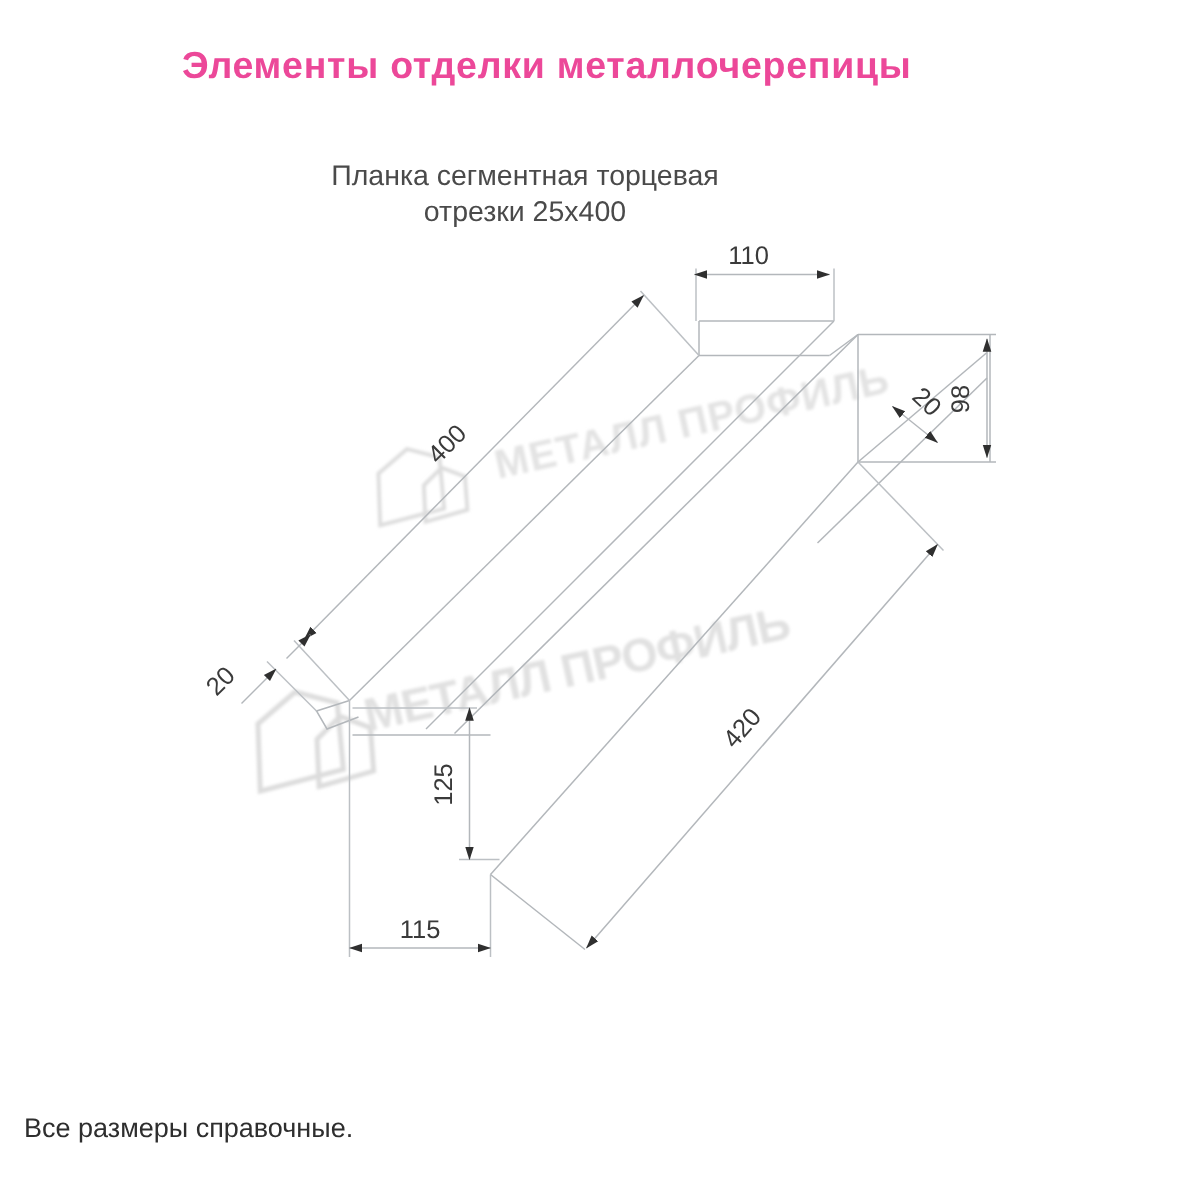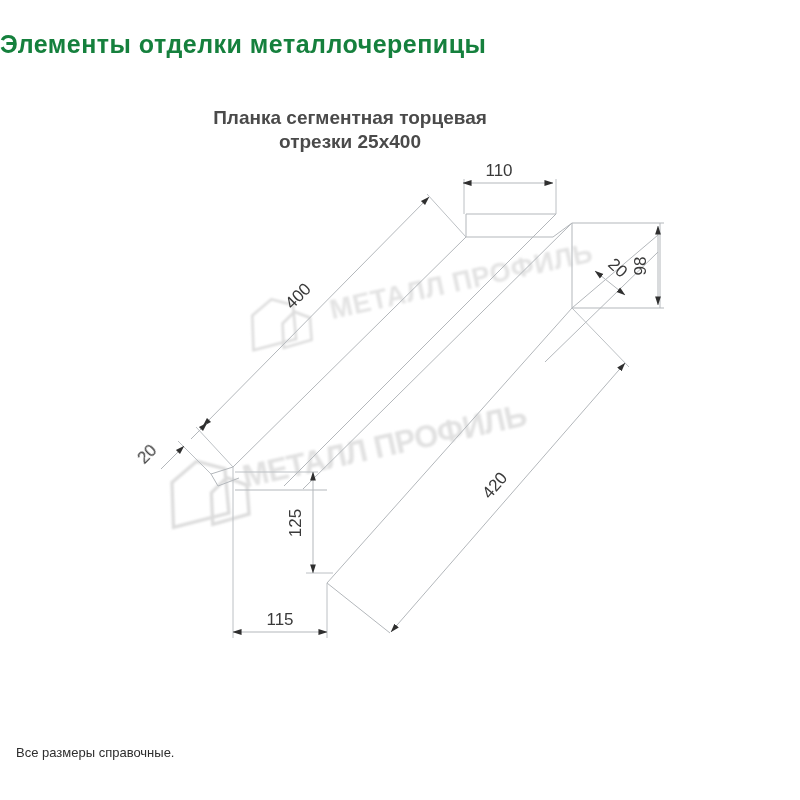--- a/index.html
+++ b/index.html
@@ -2,30 +2,30 @@
 <html><head>
 <meta charset="utf-8">
 <style>
   html,body{margin:0;padding:0;}
   body{
     width:800px;height:800px;background:#ffffff;position:relative;overflow:hidden;
     font-family:"Liberation Sans", sans-serif;
   }
   .abs{position:absolute;}
   .page-title{
-    top:30px;left:0;width:729px;
-    font-size:25px;font-weight:bold;color:#15803d;letter-spacing:.5px;
+    top:30px;left:0;width:729px;text-align:center;
+    font-size:25px;font-weight:bold;color:#ec4899;letter-spacing:.5px;
   }
   .subtitle{
     top:106px;left:0;width:700px;text-align:center;
-    font-size:19px;font-weight:bold;color:#4a4a4a;line-height:24px;
+    font-size:19px;font-weight:normal;color:#4a4a4a;line-height:24px;
   }
   .footer{
     left:16px;top:742px;width:760px;
-    font-size:13px;color:#2e2e2e;line-height:21px;
+    font-size:18px;color:#2e2e2e;line-height:21px;
   }
   svg text{font-family:"Liberation Sans", sans-serif;}
   .dim-label{font-size:17px;fill:#3a3a3a;}
   .wm-text{font-size:27px;font-weight:bold;fill:#e3e3e3;letter-spacing:2px;}
   .wm-text2{font-size:31px;font-weight:bold;fill:#e1e1e1;letter-spacing:2px;}
   .edge{stroke:#b3b7bb;stroke-width:1;fill:none;}
   .dim{stroke:#b3b7bb;stroke-width:1;fill:none;}
   .ext{stroke:#bcc0c4;stroke-width:1;fill:none;}
   .wm-shape{stroke:#dcdcdc;stroke-width:2.5;fill:none;}
 </style>

